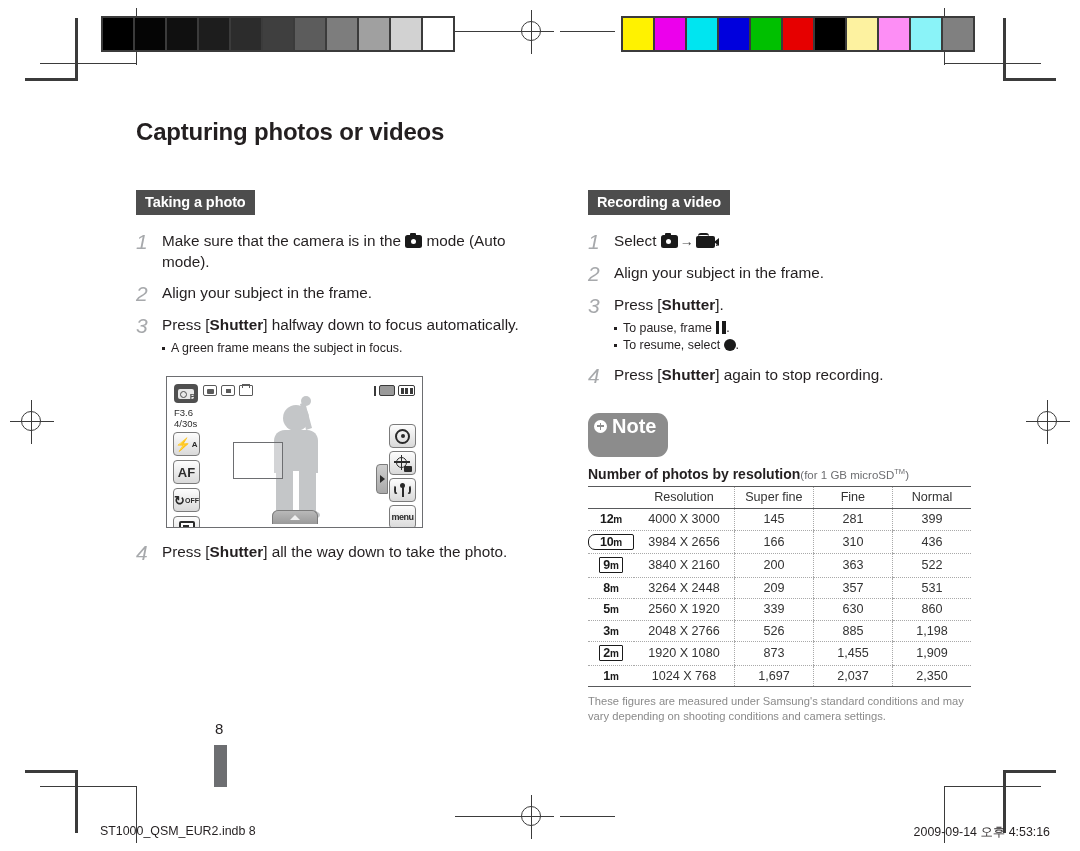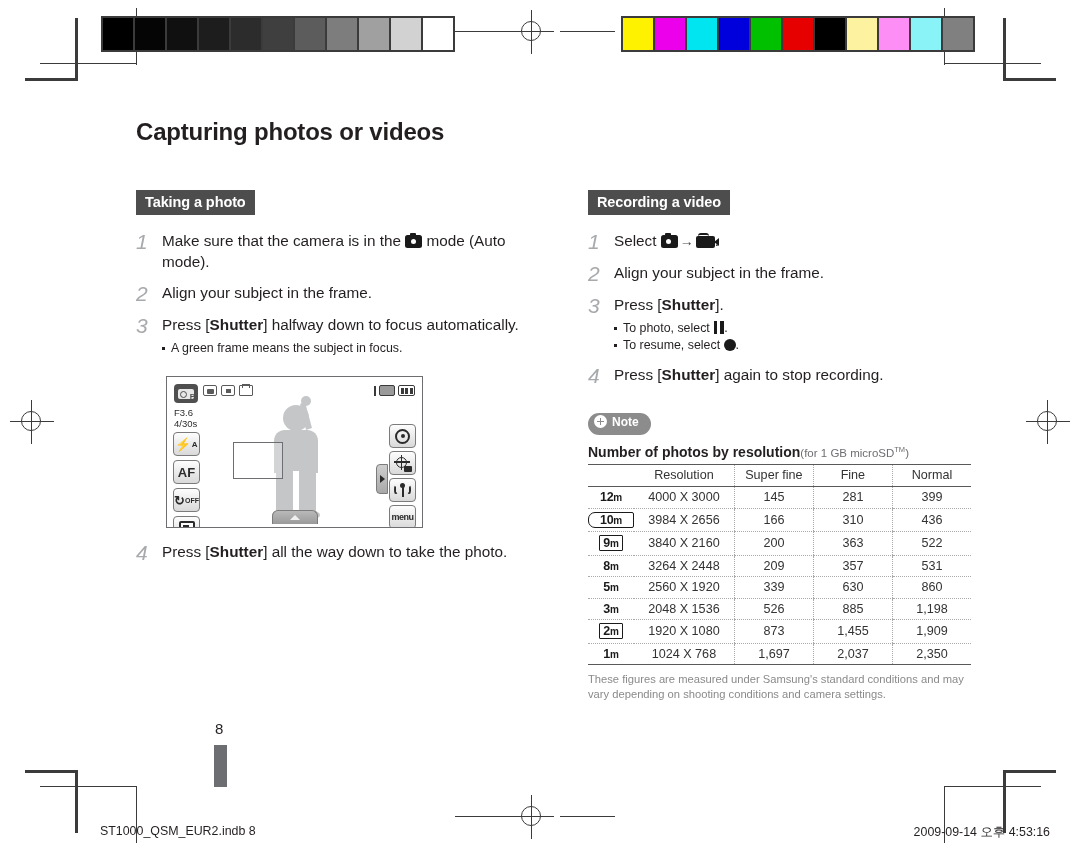--- a/index.html
+++ b/index.html
@@ -299,22 +299,22 @@
     border-left: 5px solid transparent;
     border-right: 5px solid transparent;
     border-bottom: 5px solid #f0f0f0;
   }
 
   
   .note-badge {
     display: inline-flex; align-items: center; gap: 5px;
     background: #8c8c8c; color: #ffffff;
     border-radius: 11px;
-    padding: 2px 12px 6px 6px;
-    font-size: 12px; font-weight: bold;
+    padding: 2px 12px 19px 6px;
+    font-size: 20px; font-weight: bold;
     margin-top: 16px;
   }
   .note-plus {
     width: 13px; height: 13px; border-radius: 50%;
     background: #ffffff; position: relative; flex: 0 0 13px;
   }
   .note-plus::before, .note-plus::after {
     content:""; position:absolute; background:#8c8c8c;
   }
   .note-plus::before { left: 3px; top: 5.7px; width: 7px; height: 1.8px; }
@@ -623,21 +623,21 @@
       <div class="step-num">2</div>
       <div class="step-body">Align your subject in the frame.</div>
     </div>
 
     <div class="step">
       <div class="step-num">3</div>
       <div class="step-body">
         <span>Press [</span><b>Shutter</b><span>].</span>
         <div class="sub-bullets">
           <div class="sub-bullet">
-            <span>To photo, select</span>
+            <span>To pause, frame</span>
             <span class="ico ico-pause"></span><span>.</span>
           </div>
           <div class="sub-bullet">
             <span>To resume, select</span>
             <span class="ico ico-dot"></span><span>.</span>
           </div>
         </div>
       </div>
     </div>
 
@@ -699,21 +699,21 @@
         </tr>
         <tr>
           <td class="col-icon"><span class="res-icon">5<span class="m">m</span></span></td>
           <td class="col-res">2560 X 1920</td>
           <td class="col-q c-sep">339</td>
           <td class="col-q c-sep">630</td>
           <td class="col-q c-sep">860</td>
         </tr>
         <tr>
           <td class="col-icon"><span class="res-icon">3<span class="m">m</span></span></td>
-          <td class="col-res">2048 X 1536</td>
+          <td class="col-res">2048 X 2766</td>
           <td class="col-q c-sep">526</td>
           <td class="col-q c-sep">885</td>
           <td class="col-q c-sep">1,198</td>
         </tr>
         <tr>
           <td class="col-icon"><span class="res-icon boxed">2<span class="m">m</span></span></td>
           <td class="col-res">1920 X 1080</td>
           <td class="col-q c-sep">873</td>
           <td class="col-q c-sep">1,455</td>
           <td class="col-q c-sep">1,909</td>

